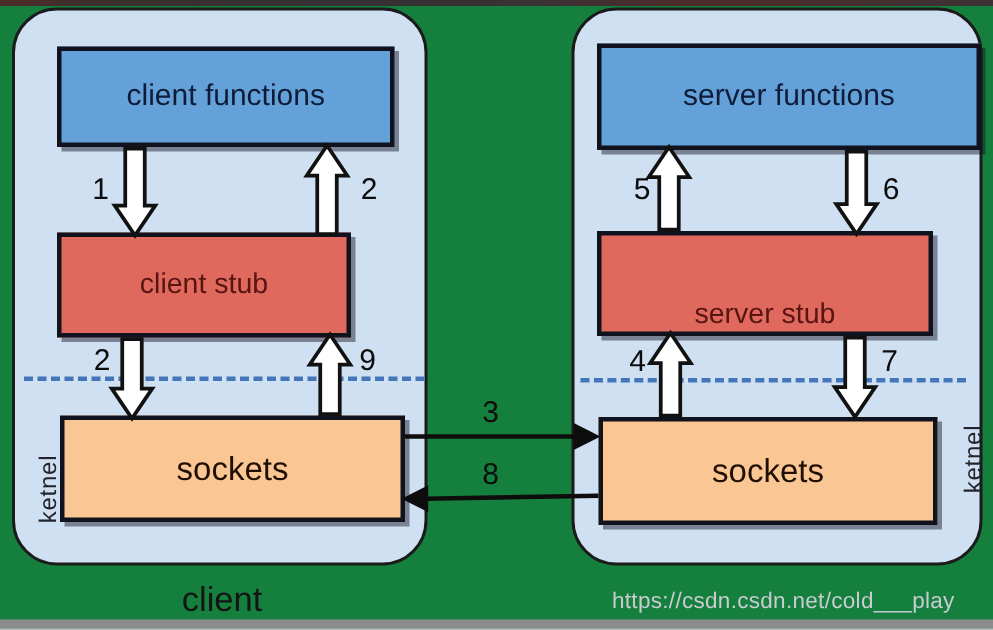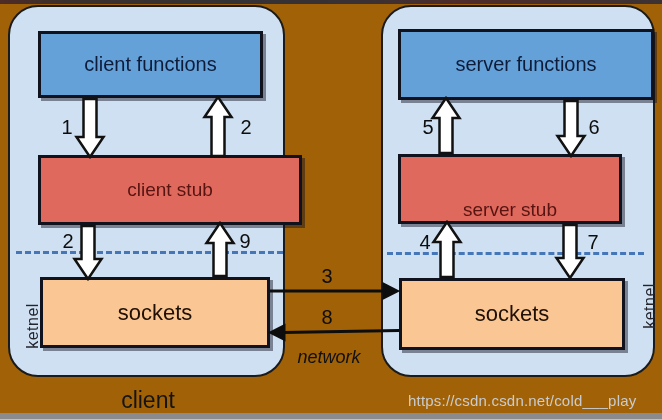--- a/index.html
+++ b/index.html
@@ -1,17 +1,17 @@
 <!DOCTYPE html>
 <html><head>
 <meta charset="utf-8">
 <style>
   html,body{margin:0;padding:0;background:#ffffff;}
   .stage{
-    position:relative;width:662px;height:420px;overflow:hidden;background:#a16207;
+    position:relative;width:662px;height:420px;overflow:hidden;background:#15803d;
     font-family:"Liberation Sans","DejaVu Sans",sans-serif;
   }
   .top-strip{
     position:absolute;left:0;top:0;width:662px;height:4px;
     background:linear-gradient(90deg,#4e2b27 0%,#3a2f2c 10%,#343134 35%,#3a3134 55%,#4f2b29 70%,#452e2f 85%,#3c3234 100%);
   }
   .panel{
     position:absolute;top:5px;height:372px;background:#cfe0f2;
     border:2.5px solid #1b1b1b;border-radius:30px;box-sizing:border-box;
   }
@@ -60,21 +60,21 @@
 
   <div class="top-strip"></div>
 
   <div class="panel left"></div>
 
   <div class="panel right"></div>
 
   <div class="box blue" style="left:38px;top:31px;width:225px;height:67px;">
     <span>client functions</span>
   </div>
-  <div class="box red" style="left:38px;top:155px;width:264px;height:70px;">
+  <div class="box red" style="left:38px;top:155px;width:196px;height:70px;">
     <span>client stub</span>
   </div>
   <div class="box orange" style="left:40px;top:277px;width:230px;height:71px;">
     <span>sockets</span>
   </div>
 
   <div class="box blue" style="left:398px;top:29px;width:256px;height:71px;">
     <span>server functions</span>
   </div>
   <div class="box red" style="left:398px;top:154px;width:224px;height:70px;align-items:flex-end;">
@@ -112,21 +112,20 @@
     <div class="num" style="left:67px;top:127px;">1</div>
     <div class="num" style="left:246px;top:127px;">2</div>
     <div class="num" style="left:68px;top:241px;">2</div>
     <div class="num" style="left:245px;top:241px;">9</div>
     <div class="num" style="left:428px;top:127px;">5</div>
     <div class="num" style="left:594px;top:127px;">6</div>
     <div class="num" style="left:425px;top:242px;">4</div>
     <div class="num" style="left:593px;top:242px;">7</div>
     <div class="num" style="left:327px;top:276px;">3</div>
     <div class="num" style="left:327px;top:317px;">8</div>
-    <div class="network-label" style="left:329px;top:357px;">network</div>
     <div class="kernel" style="left:33px;top:326px;">ketnel</div>
     <div class="kernel" style="left:650px;top:306px;">ketnel</div>
   </div>
 
   <div class="watermark">https://csdn.csdn.net/cold___play</div>
 
   <div class="caption" style="left:148px;top:400px;">client</div>
 
   <div class="bottom-bar"></div>
   <div class="bottom-bar-light"></div>

